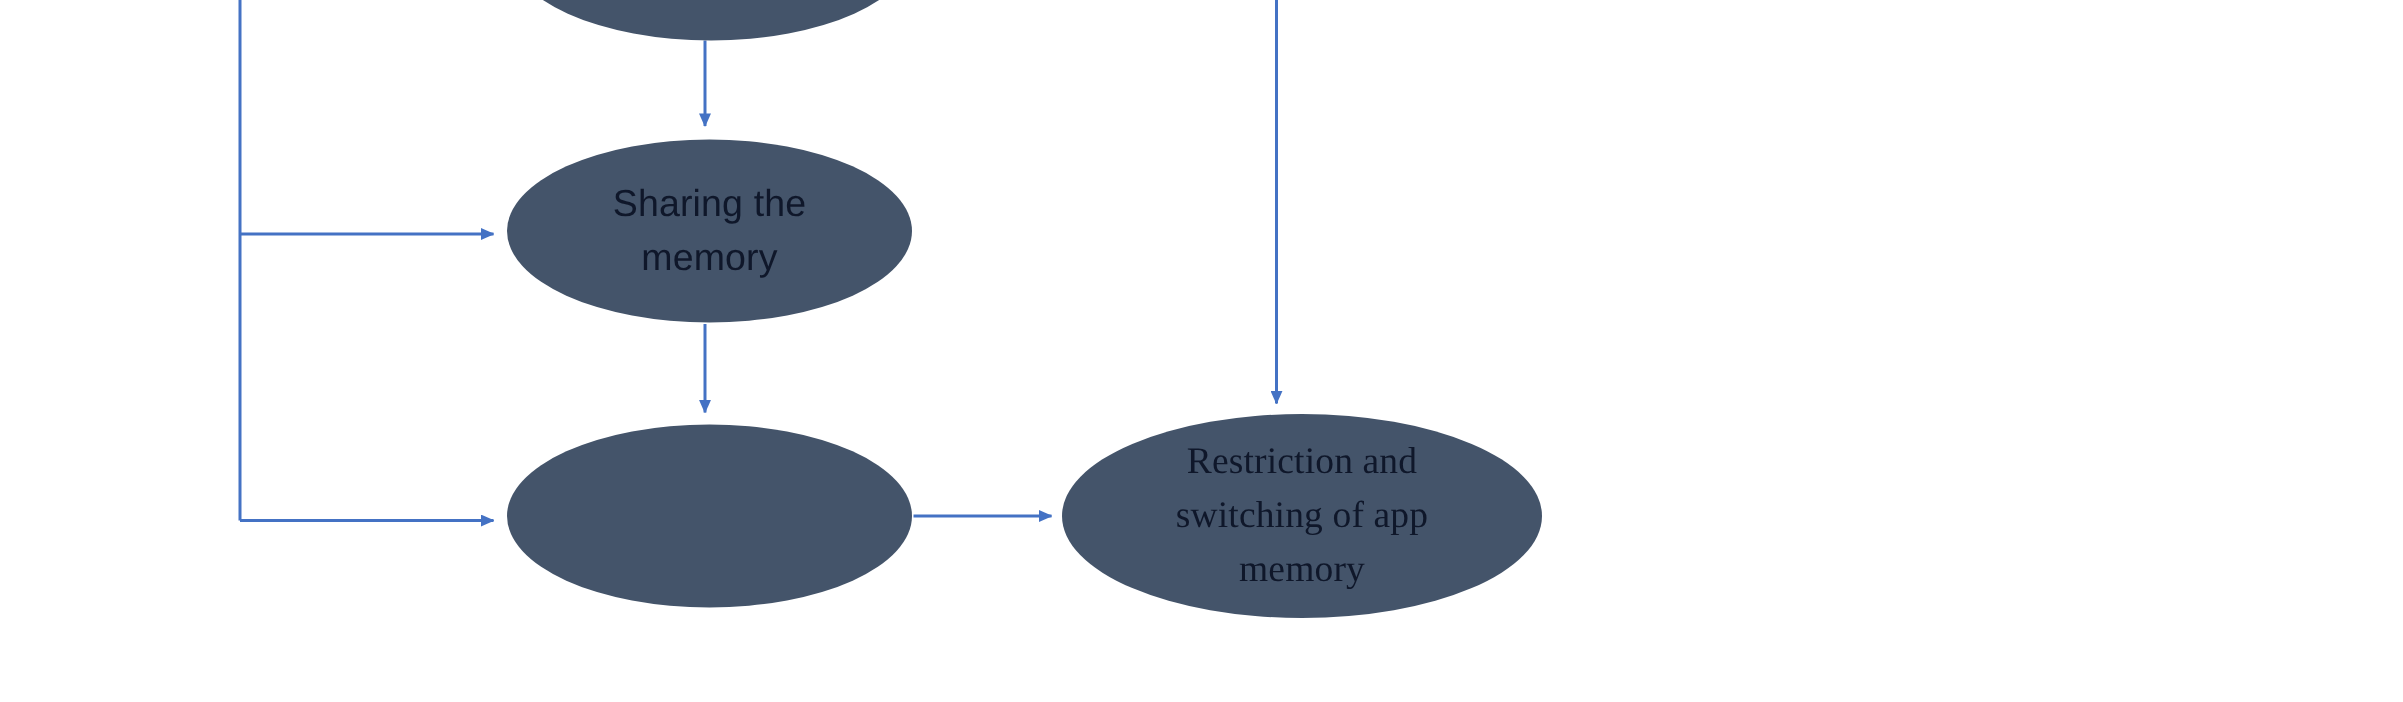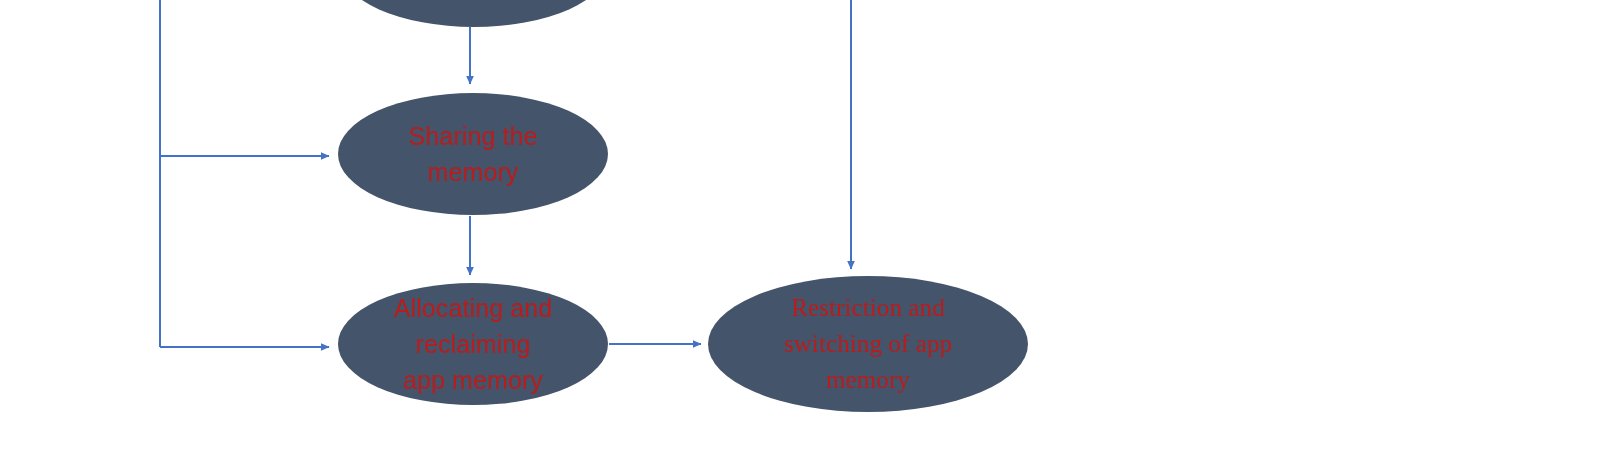--- a/index.html
+++ b/index.html
@@ -23,21 +23,21 @@
     left: 0;
     width: 1602px;
     height: 468px;
   }
   .node-label {
     position: absolute;
     display: flex;
     align-items: center;
     justify-content: center;
     text-align: center;
-    color: #b91c1c;
+    color: #0f172a;
     font-family: "Liberation Sans", sans-serif;
     font-size: 25px;
     line-height: 1.45;
     pointer-events: none;
     white-space: pre-line;
     letter-spacing: 0.1px;
   }
 </style>
 </head>
 <body>
@@ -69,21 +69,18 @@
     <ellipse cx="473" cy="154" rx="135" ry="61" fill="#44546A"></ellipse>
     <ellipse cx="473" cy="344" rx="135" ry="61" fill="#44546A"></ellipse>
     <ellipse cx="868" cy="344" rx="160" ry="68" fill="#44546A"></ellipse>
   </svg>
 
   <div class="node-label" style="left:339px; top:-95px; width:270px; height:122px;">collection</div>
 
   <div class="node-label" style="left:338px; top:93px; width:270px; height:122px;">Sharing the
 memory</div>
 
-  <div class="node-label" style="left:338px; top:283px; width:270px; height:122px;">Allocating and
-reclaiming
-app memory</div>
 
   <div class="node-label" style="left:708px; top:276px; width:320px; height:136px;font-family:Liberation Serif, serif;">Restriction and
 switching of app
 memory</div>
 
 </div>
 
 </body></html>

